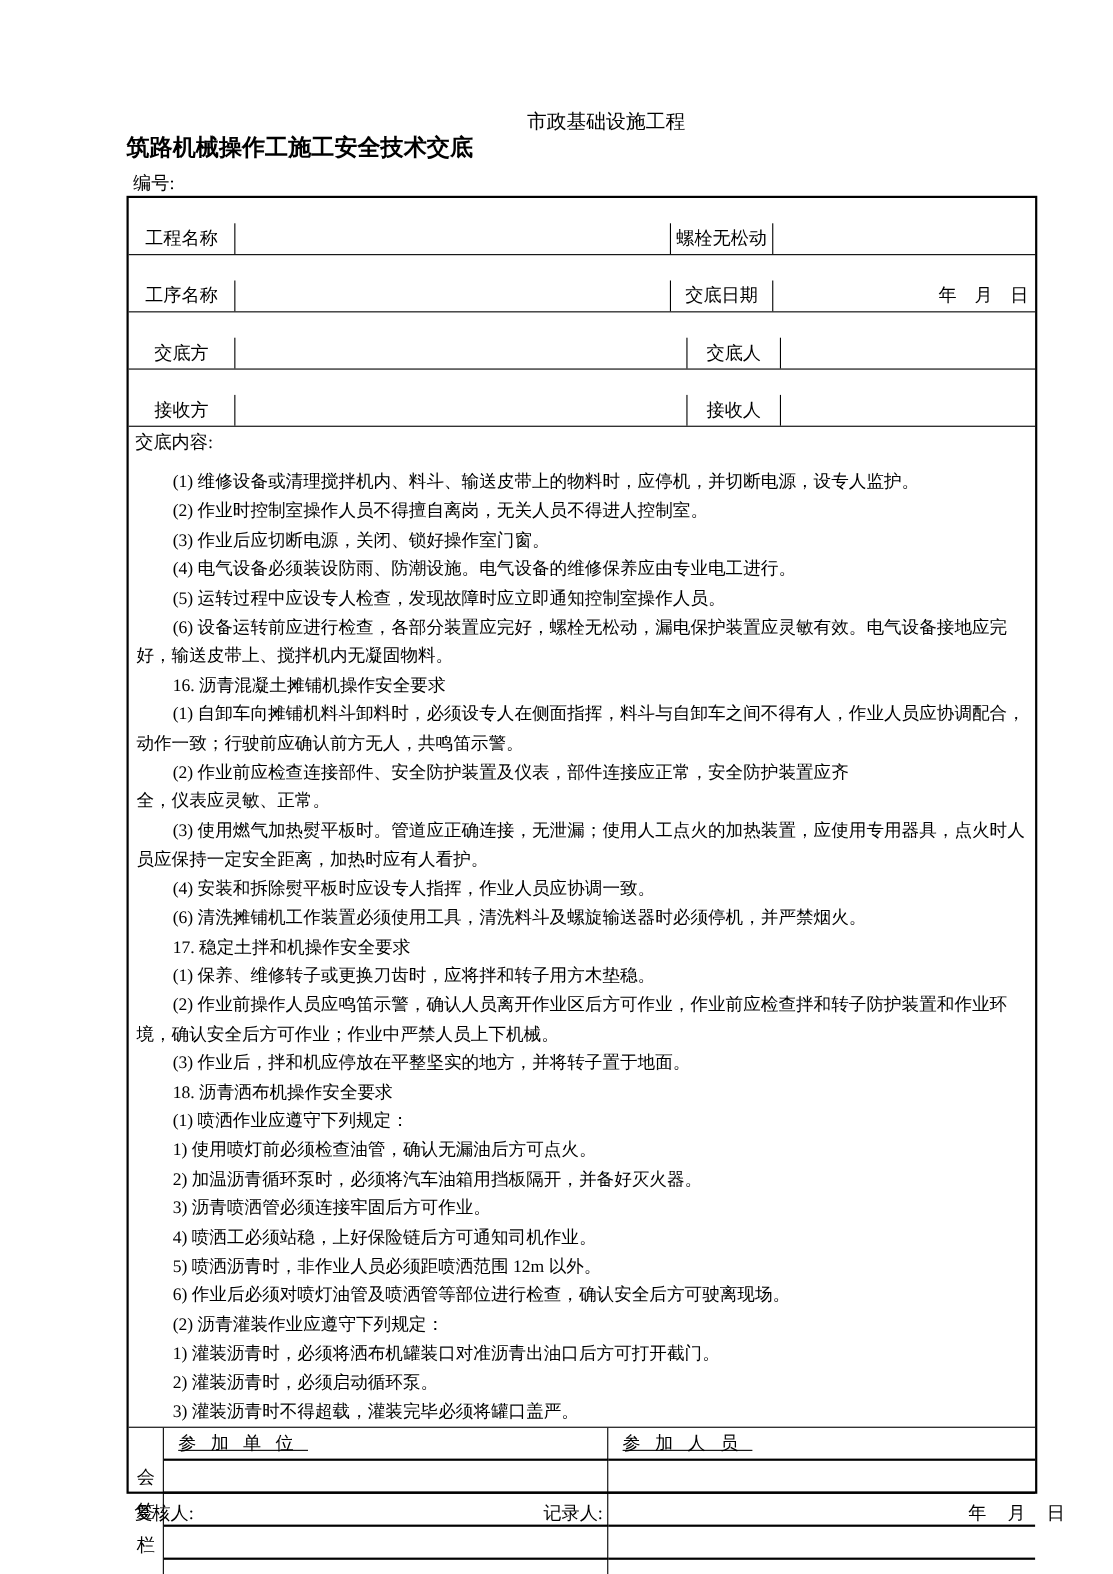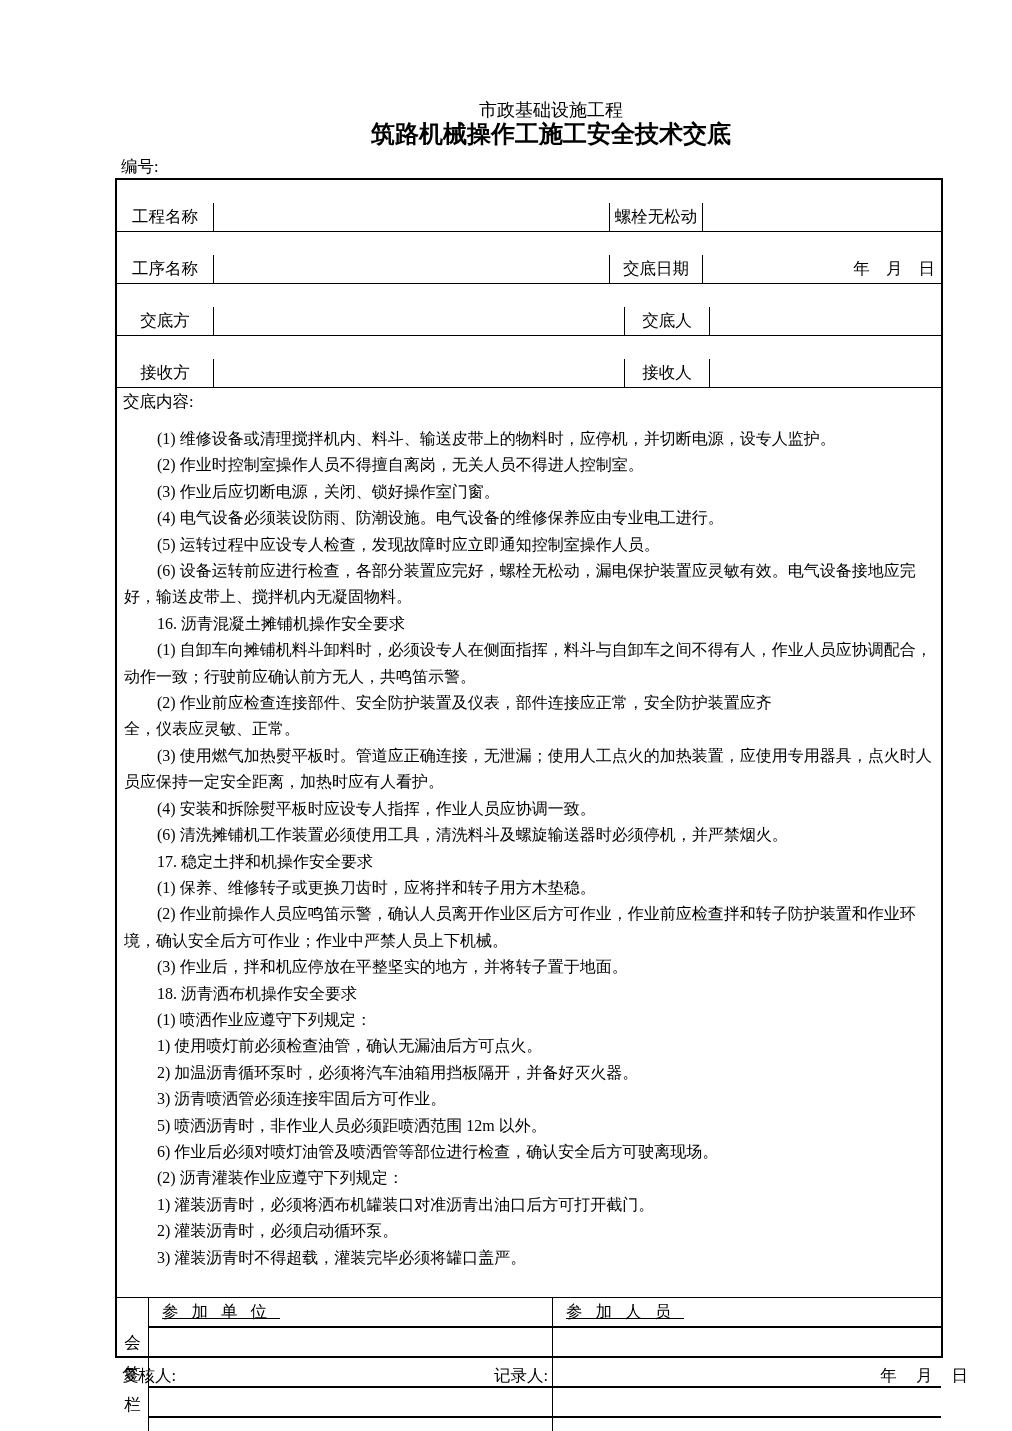--- a/index.html
+++ b/index.html
@@ -5,22 +5,22 @@
   html,body{margin:0;padding:0;background:#fff;}
   body{
     width:1012px;height:1431px;position:relative;
     font-family:"Liberation Serif","DejaVu Serif",serif;
     color:#000;
   }
   .doc{position:absolute;left:115px;top:0;width:828px;height:1431px;padding-left:44px;}
 
   .title1{position:absolute;top:99px;left:0;width:100%;text-align:center;
           font-size:18px;line-height:22px;}
-  .title2{position:absolute;top:121px;left:0;width:100%;text-align:center;
-          font-size:24px;line-height:26px;font-weight:bold;}
+  .title2{position:absolute;top:121px;left:0;width:100%;text-align:left;
+          font-size:21px;line-height:26px;font-weight:bold;}
   .serial{position:absolute;top:156px;left:6px;font-size:16.5px;}
 
   .frame{position:absolute;top:178px;left:0;width:828px;height:1180px;
          border:2px solid #000;box-sizing:border-box;}
 
   .irow{display:grid;height:29px;box-sizing:border-box;
         border-bottom:1px solid #000;font-size:16.5px;line-height:27px;margin-top:23px;}
   .irow.wide{grid-template-columns:97px 396px 93px 1fr;}
   .irow.narrow{grid-template-columns:97px 411px 85px 1fr;}
   .irow .lc{border-right:1px solid #000;text-align:center;overflow:hidden;}
@@ -111,20 +111,21 @@
           <p class="ind">(6) 清洗摊铺机工作装置必须使用工具，清洗料斗及螺旋输送器时必须停机，并严禁烟火。</p>
           <p class="ind">17. 稳定土拌和机操作安全要求</p>
           <p class="ind">(1) 保养、维修转子或更换刀齿时，应将拌和转子用方木垫稳。</p>
           <p class="ind">(2) 作业前操作人员应鸣笛示警，确认人员离开作业区后方可作业，作业前应检查拌和转子防护装置和作业环境，确认安全后方可作业；作业中严禁人员上下机械。</p>
           <p class="ind">(3) 作业后，拌和机应停放在平整坚实的地方，并将转子置于地面。</p>
           <p class="ind">18. 沥青洒布机操作安全要求</p>
           <p class="ind">(1) 喷洒作业应遵守下列规定：</p>
           <p class="ind">1) 使用喷灯前必须检查油管，确认无漏油后方可点火。</p>
           <p class="ind">2) 加温沥青循环泵时，必须将汽车油箱用挡板隔开，并备好灭火器。</p>
           <p class="ind">3) 沥青喷洒管必须连接牢固后方可作业。</p>
+          <p class="ind">4) 喷洒工必须站稳，上好保险链后方可通知司机作业。</p>
           <p class="ind">5) 喷洒沥青时，非作业人员必须距喷洒范围 12m 以外。</p>
           <p class="ind">6) 作业后必须对喷灯油管及喷洒管等部位进行检查，确认安全后方可驶离现场。</p>
           <p class="ind">(2) 沥青灌装作业应遵守下列规定：</p>
           <p class="ind">1) 灌装沥青时，必须将洒布机罐装口对准沥青出油口后方可打开截门。</p>
           <p class="ind">2) 灌装沥青时，必须启动循环泵。</p>
           <p class="ind">3) 灌装沥青时不得超载，灌装完毕必须将罐口盖严。</p>
         </div>
     </div>
 
     <div class="sign-grid">

